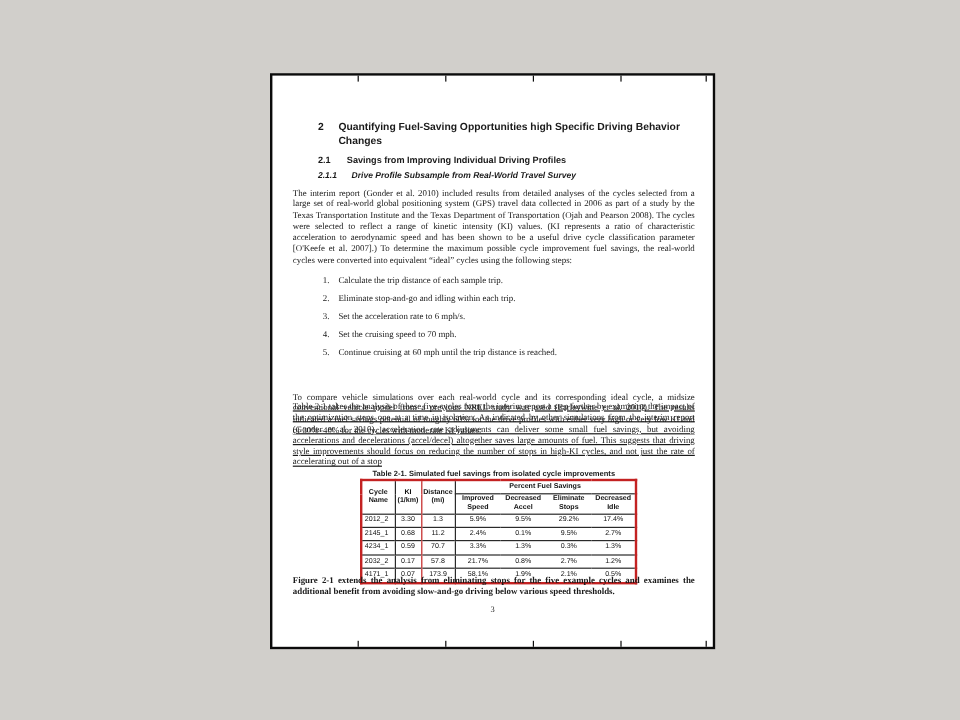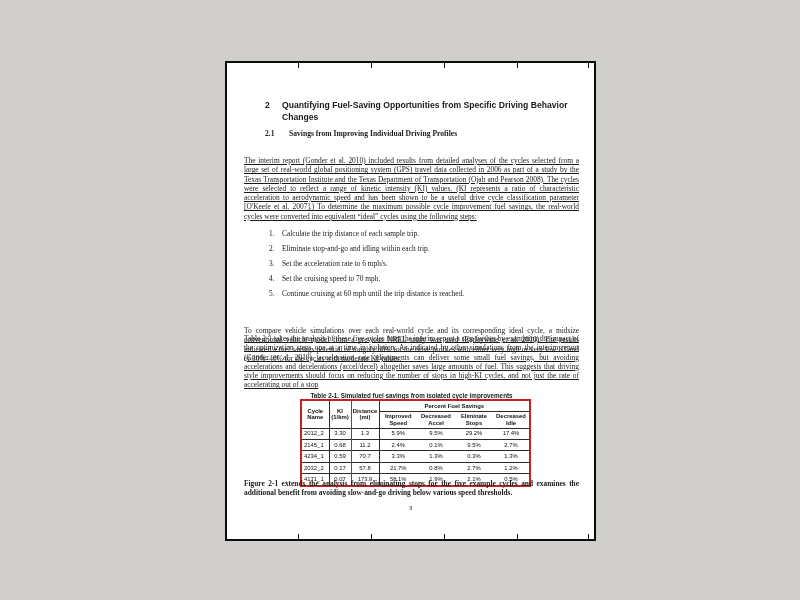--- a/index.html
+++ b/index.html
@@ -28,40 +28,40 @@
   .h1 {
     left:38px; top:37px; width:316px;
     font-family:"Liberation Sans", sans-serif;
     font-weight:bold; font-size:8.6px; line-height:11.5px;
     display:flex;
   }
   .h1 .num { flex:none; width:17px; }
 
   .h2 {
     left:38px; top:66px; width:316px;
-    font-family:Liberation Serif, serif;
+    font-family:Liberation Sans, sans-serif;
     font-weight:bold; font-size:7.6px; line-height:9px;
     display:flex;
   }
   .h2 .num { flex:none; width:24px; }
 
   .h3 {
     left:38px; top:79px; width:316px;
     font-family:"Liberation Sans", sans-serif;
     font-weight:bold; font-style:italic; font-size:7.1px; line-height:9px;
     display:flex;
   }
   .h3 .num { flex:none; width:28px; }
 
   .body-par {
     left:17px; width:335px;
     font-size:7.4px; line-height:9.25px;
     text-align:justify;
   }
-  .p1 { top:93px;text-decoration:underline; }
+  .p1 { top:93px; }
   .p2 { top:231px;margin-top:32px; }
   .p3 { top:271px;text-decoration:underline; }
   .p4 { top:416px; text-align:justify;font-weight:bold; }
 
   .steps { left:42px; top:166px; width:300px; font-size:7.4px; line-height:9.3px; }
   .step { display:flex; margin-bottom:5.6px; }
   .step .n { flex:none; width:13px; }
 
   .tcaption {
     left:17px; top:329px; width:335px;
@@ -104,28 +104,32 @@
     <span class="tick top" style="left:290px"></span>
     <span class="tick top" style="left:361px"></span>
     <span class="tick bot" style="left:71px"></span>
     <span class="tick bot" style="left:144px"></span>
     <span class="tick bot" style="left:217px"></span>
     <span class="tick bot" style="left:290px"></span>
     <span class="tick bot" style="left:361px"></span>
 
     <div class="abs h1">
       <span class="num">2</span>
-      <span>Quantifying Fuel-Saving Opportunities from Specific Driving Behavior Changes</span>
+      <span>Quantifying Fuel-Saving Opportunities high Specific Driving Behavior Changes</span>
     </div>
 
     <div class="abs h2">
       <span class="num">2.1</span>
       <span>Savings from Improving Individual Driving Profiles</span>
     </div>
 
+    <div class="abs h3">
+      <span class="num">2.1.1</span>
+      <span>Drive Profile Subsample from Real-World Travel Survey</span>
+    </div>
 
     <div class="abs body-par p1">The interim report (Gonder et al. 2010) included results from detailed analyses of the cycles selected from a large set of real-world global positioning system (GPS) travel data collected in 2006 as part of a study by the Texas Transportation Institute and the Texas Department of Transportation (Ojah and Pearson 2008). The cycles were selected to reflect a range of kinetic intensity (KI) values. (KI represents a ratio of characteristic acceleration to aerodynamic speed and has been shown to be a useful drive cycle classification parameter [O'Keefe et al. 2007].) To determine the maximum possible cycle improvement fuel savings, the real-world cycles were converted into equivalent “ideal” cycles using the following steps:</div>
 
     <div class="abs steps">
       <div class="step">
         <span class="n">1.</span>
         <span>Calculate the trip distance of each sample trip.</span>
       </div>
       <div class="step">
         <span class="n">2.</span>

